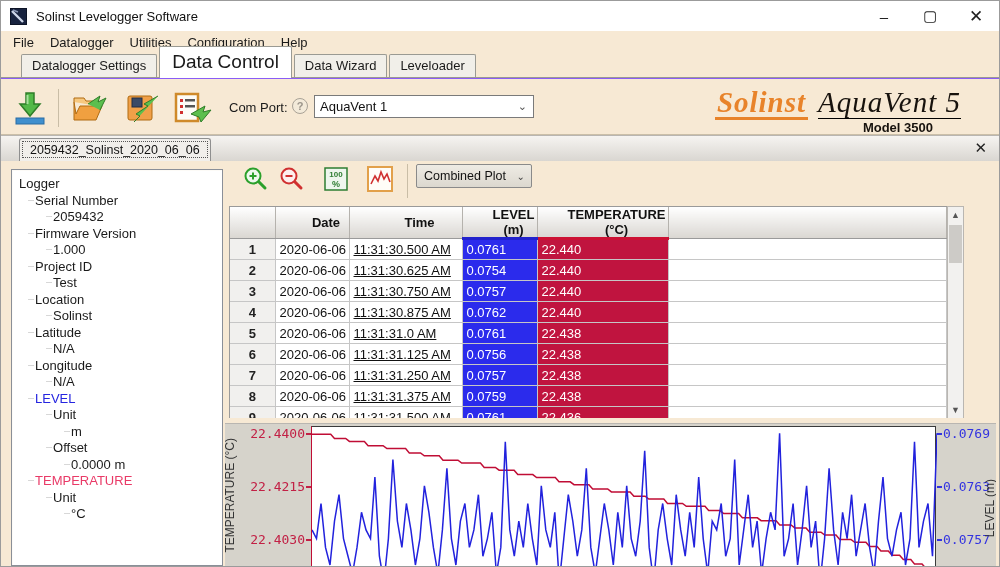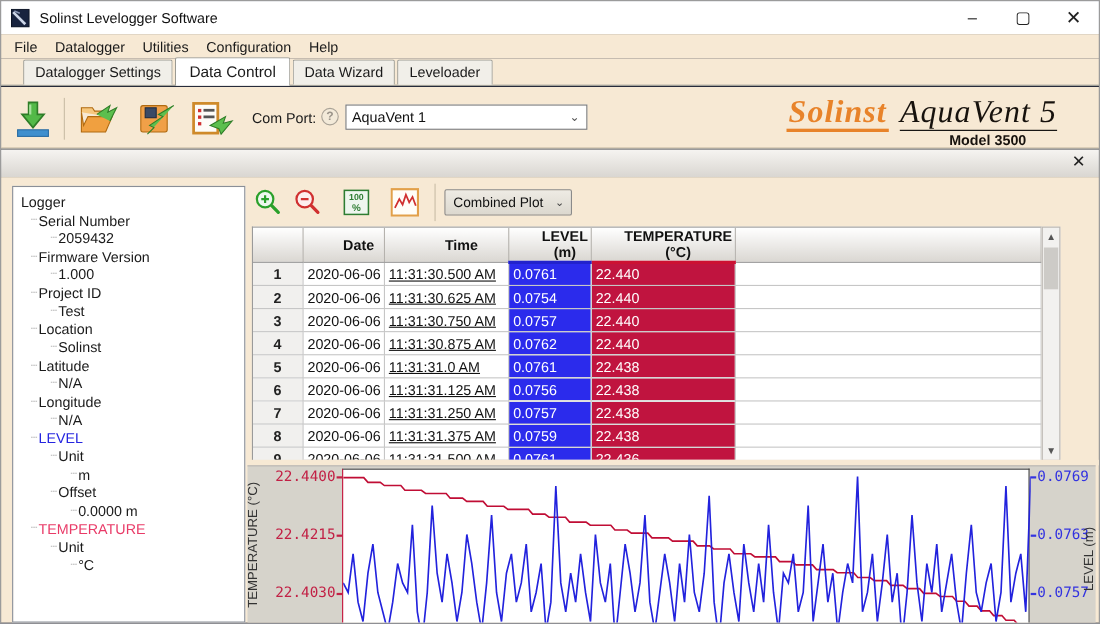--- a/index.html
+++ b/index.html
@@ -1,34 +1,34 @@
 <!DOCTYPE html>
 <html><head>
 <meta charset="utf-8">
 <style>
   * { margin:0; padding:0; box-sizing:border-box; }
   html,body { width:1000px; height:567px; font-family:"Liberation Sans",sans-serif; background:#fff; overflow:hidden; }
-  .window { position:relative; width:1000px; height:567px; border:1px solid #9b9b9b; background:#0f172a; }
+  .window { position:relative; width:1000px; height:567px; border:1px solid #9b9b9b; background:#8b5cf6; }
 
   
   .titlebar { position:absolute; top:0; left:0; right:0; height:30px; background:#ffffff; display:flex; align-items:center; }
   .titlebar .appicon { width:17px; height:17px; margin-left:9px; }
   .titlebar .title { margin-left:9px; font-size:13px; color:#111; }
   .win-controls { margin-left:auto; display:flex; height:100%; }
   .win-btn { width:46px; height:100%; display:flex; align-items:center; justify-content:center; font-size:15px; color:#222; cursor:default; }
   .win-btn.close { font-size:17px; }
 
   
   .menubar { position:absolute; top:30px; left:0; right:0; height:22px; background:#f7e9d4; display:flex; align-items:center; padding-left:4px; }
   .menu-item { font-size:13px; color:#1a1a1a; padding:2px 8px; }
 
   
   .maintabs { position:absolute; top:52px; left:0; right:0; height:25px; background:#f7e9d4; display:flex; align-items:flex-end; padding-left:20px; border-bottom:1px solid #9a9a93; }
   .maintab { font-size:13px; color:#1a1a1a; background:#f1efe9; border:1px solid #9a9a93; border-bottom:none; padding:3px 10px 4px 10px; margin-right:2px; border-radius:2px 2px 0 0; position:relative; }
-  .maintab.active { background:#ffffff; font-size:14px; padding:4px 12px 5px 12px; margin-bottom:-1px; z-index:2; }
+  .maintab.active { background:#ffffff; font-size:19px; padding:4px 12px 5px 12px; margin-bottom:-1px; z-index:2; }
 
   
   .toolbar { position:absolute; top:78px; left:0; right:0; height:56px; background:#f7e9d4; border-bottom:1px solid #cbbfa8; }
   .tool-btn { position:absolute; top:8px; width:42px; height:42px; display:flex; align-items:center; justify-content:center; }
   .tb-sep { position:absolute; top:10px; left:57px; width:1px; height:38px; background:#c9bda6; }
   .comport-label { position:absolute; left:228px; top:21px; font-size:13px; color:#1a1a1a; }
   .help-circle { position:absolute; left:291px; top:19px; width:16px; height:16px; border:1px solid #a9a296; border-radius:50%; color:#9b948a; font-size:11px; font-weight:bold; text-align:center; line-height:14px; background:#f3ead9; }
   .comport-select { position:absolute; left:313px; top:16px; width:220px; height:23px; background:#fff; border:1px solid #7a7a7a; display:flex; align-items:center; font-size:13px; color:#111; padding-left:5px; }
   .comport-select .chev { margin-left:auto; margin-right:6px; color:#555; font-size:11px; }
 
@@ -50,21 +50,21 @@
   
   .tree-panel { position:absolute; left:10px; top:8px; width:212px; bottom:0; background:#ffffff; border:1px solid #8a8f98; box-shadow:1px 1px 0 #fdfbf7 inset; overflow:hidden; padding:6px 0 0 2px; }
   .tree-row { font-size:13px; color:#1a1a1a; line-height:16.5px; white-space:nowrap; display:flex; align-items:center; }
   .tree-row .tick { color:#b9b9b9; font-size:10px; margin-right:2px; letter-spacing:-1px; }
   .tree-row.depth0 { padding-left:5px; }
   .tree-row.depth1 { padding-left:14px; }
   .tree-row.depth2 { padding-left:32px; }
   .tree-row.depth3 { padding-left:50px; }
 
   
-  .graph-toolbar { position:absolute; left:228px; top:3px; height:40px; display:flex; align-items:center; }
+  .graph-toolbar { position:absolute; left:240px; top:3px; height:40px; display:flex; }
   .gt-btn { width:30px; height:30px; display:flex; align-items:center; justify-content:center; margin-right:6px; }
   .gt-sep { width:1px; height:34px; background:#c9bda6; margin:0 8px 0 6px; }
   .plot-select { width:116px; height:24px; background:linear-gradient(#eeebe4,#dcd8cf); border:1px solid #8a8a8a; display:flex; align-items:center; font-size:12.5px; color:#111; padding-left:7px; border-radius:2px; }
   .plot-select .chev { margin-left:auto; margin-right:6px; color:#444; font-size:10px; }
 
   
   .table-wrap { position:absolute; left:228px; top:45px; width:718px; height:213px; background:#fff; border:1px solid #9a9a9a; border-right:none; overflow:hidden; }
   table.data { border-collapse:collapse; table-layout:fixed; width:100%; }
   table.data col.c0{width:45px} table.data col.c1{width:74px} table.data col.c2{width:113px} table.data col.c3{width:75px} table.data col.c4{width:131px} table.data col.c5{width:auto}
   table.data th { height:22px; background:linear-gradient(#ffffff,#dad7d2); border-right:1px solid #b5b2ad; border-bottom:1px solid #9a9a9a; font-size:13px; font-weight:bold; color:#111; text-align:center;padding-left:28px; }
@@ -175,20 +175,21 @@
     <div class="logo">
       <span class="solinst">Solinst</span>
       <span class="aqua-wrap">
         <span class="aquavent">AquaVent 5</span>
         <span class="model">Model 3500</span>
       </span>
     </div>
   </div>
 
   <div class="doctabbar">
+    <div class="doctab">2059432_Solinst_2020_06_06</div>
     <div class="doctab-close">✕</div>
   </div>
 
   <div class="content">
 
     <div class="tree-panel">
         <div class="tree-row depth0">
           <span>Logger</span>
         </div>
         <div class="tree-row depth1">

